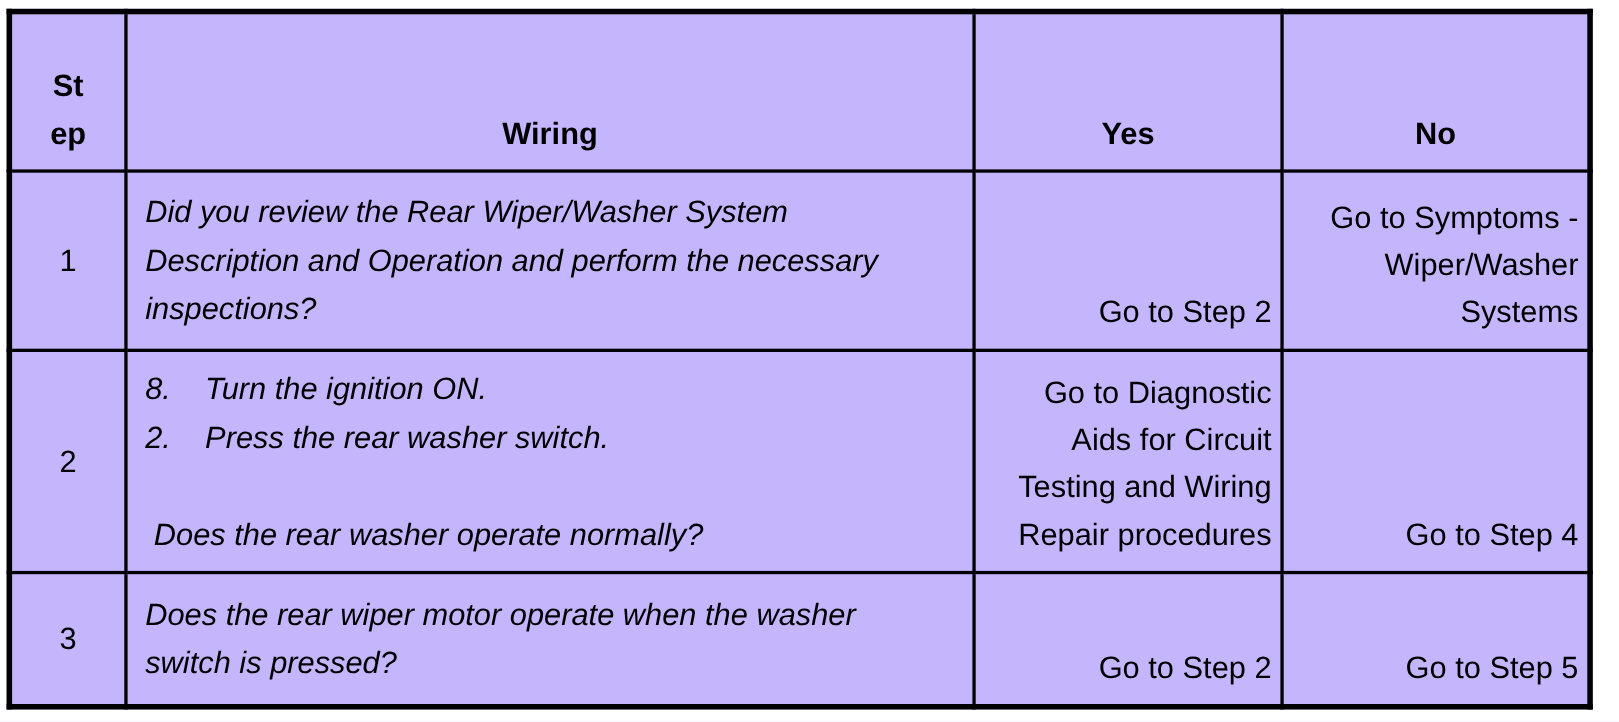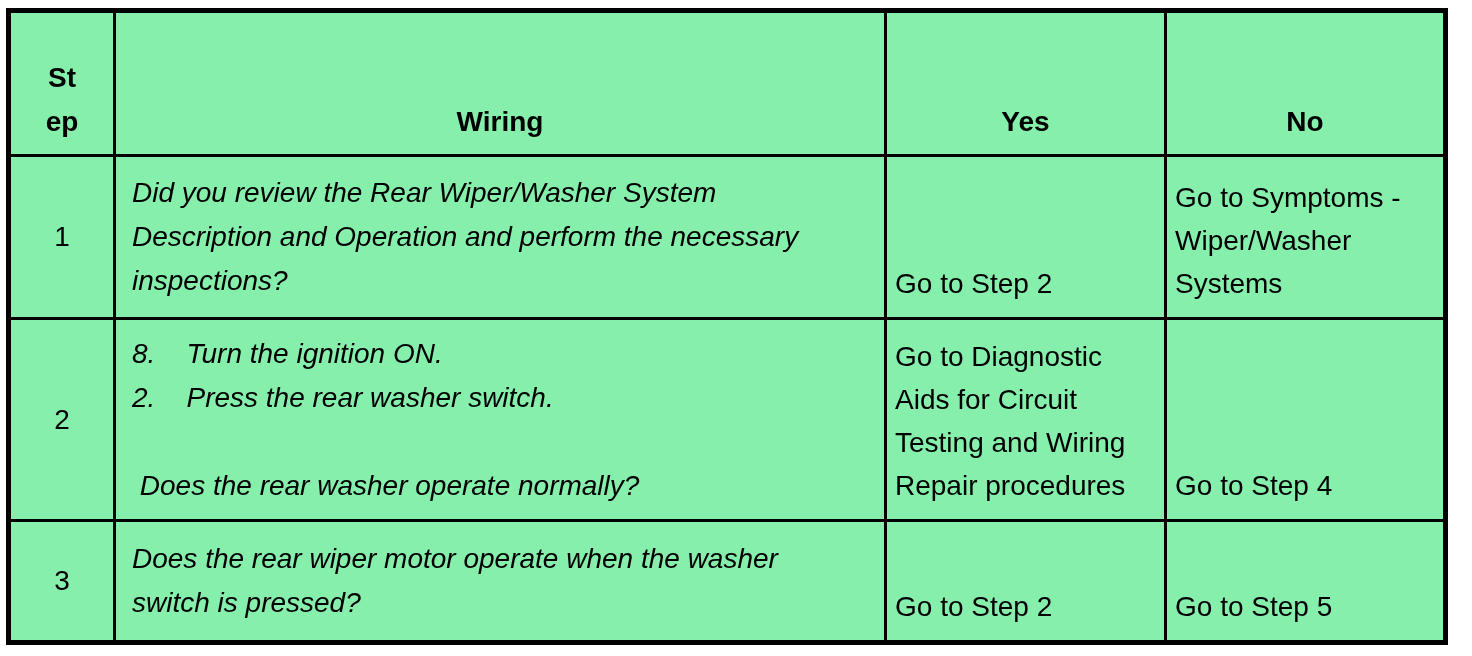--- a/index.html
+++ b/index.html
@@ -11,21 +11,21 @@
     font-family: "Liberation Sans", sans-serif;
   }
   table.diag {
     position: absolute;
     left: 6px;
     top: 8px;
     width: 1437px;
     border-collapse: collapse;
     table-layout: fixed;
     border: 5px solid #000000;
-    background: #86efac;
+    background: #c4b5fd;
   }
   .diag th, .diag td {
     border: 3px solid #000000;
     color: #000000;
     font-size: 28px;
     line-height: 44px;
     white-space: pre-wrap;
     overflow: hidden;
     padding: 0;
   }
@@ -44,21 +44,21 @@
     text-align: center;
     vertical-align: middle;
   }
   td.cell-action {
     text-align: left;
     vertical-align: middle;
     padding: 8px 12px 8px 16px;
     font-style: italic;
   }
   td.cell-yesno {
-    text-align: left;
+    text-align: right;
     vertical-align: bottom;
     padding: 0 8px 12px 8px;
     line-height: 43px;
   }
 </style>
 </head>
 <body>
 
 <table class="diag">
   <colgroup>

